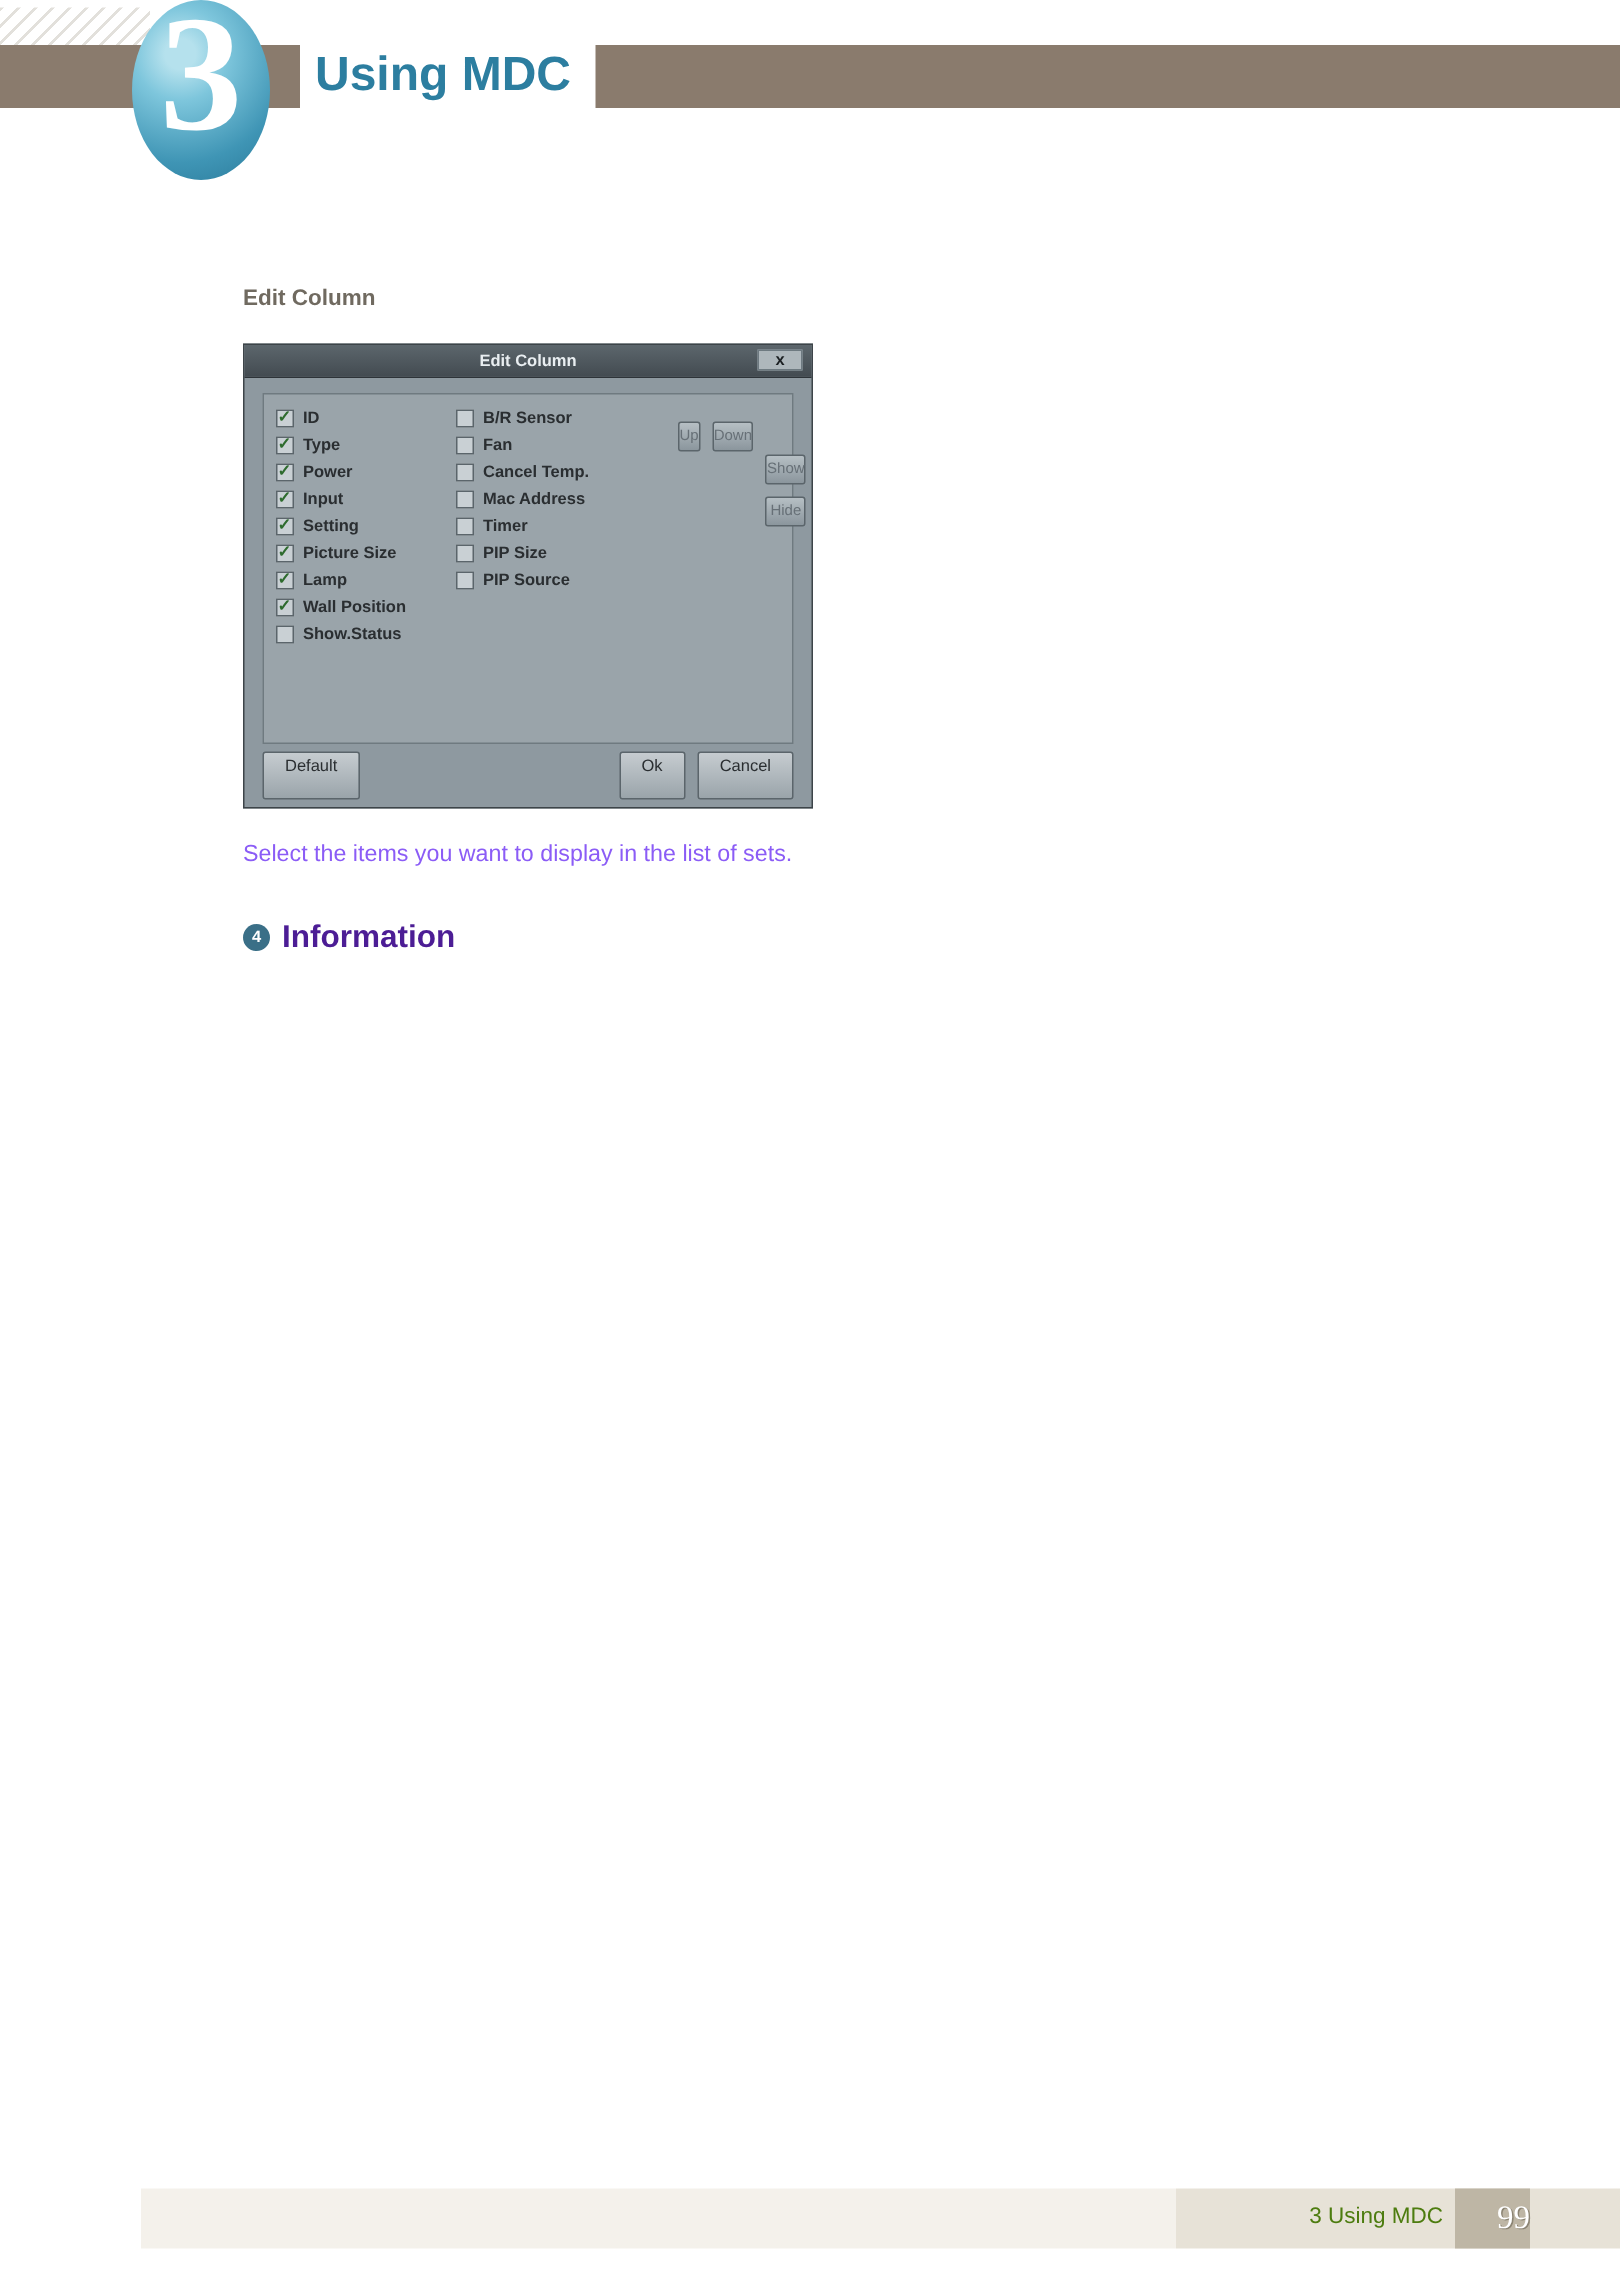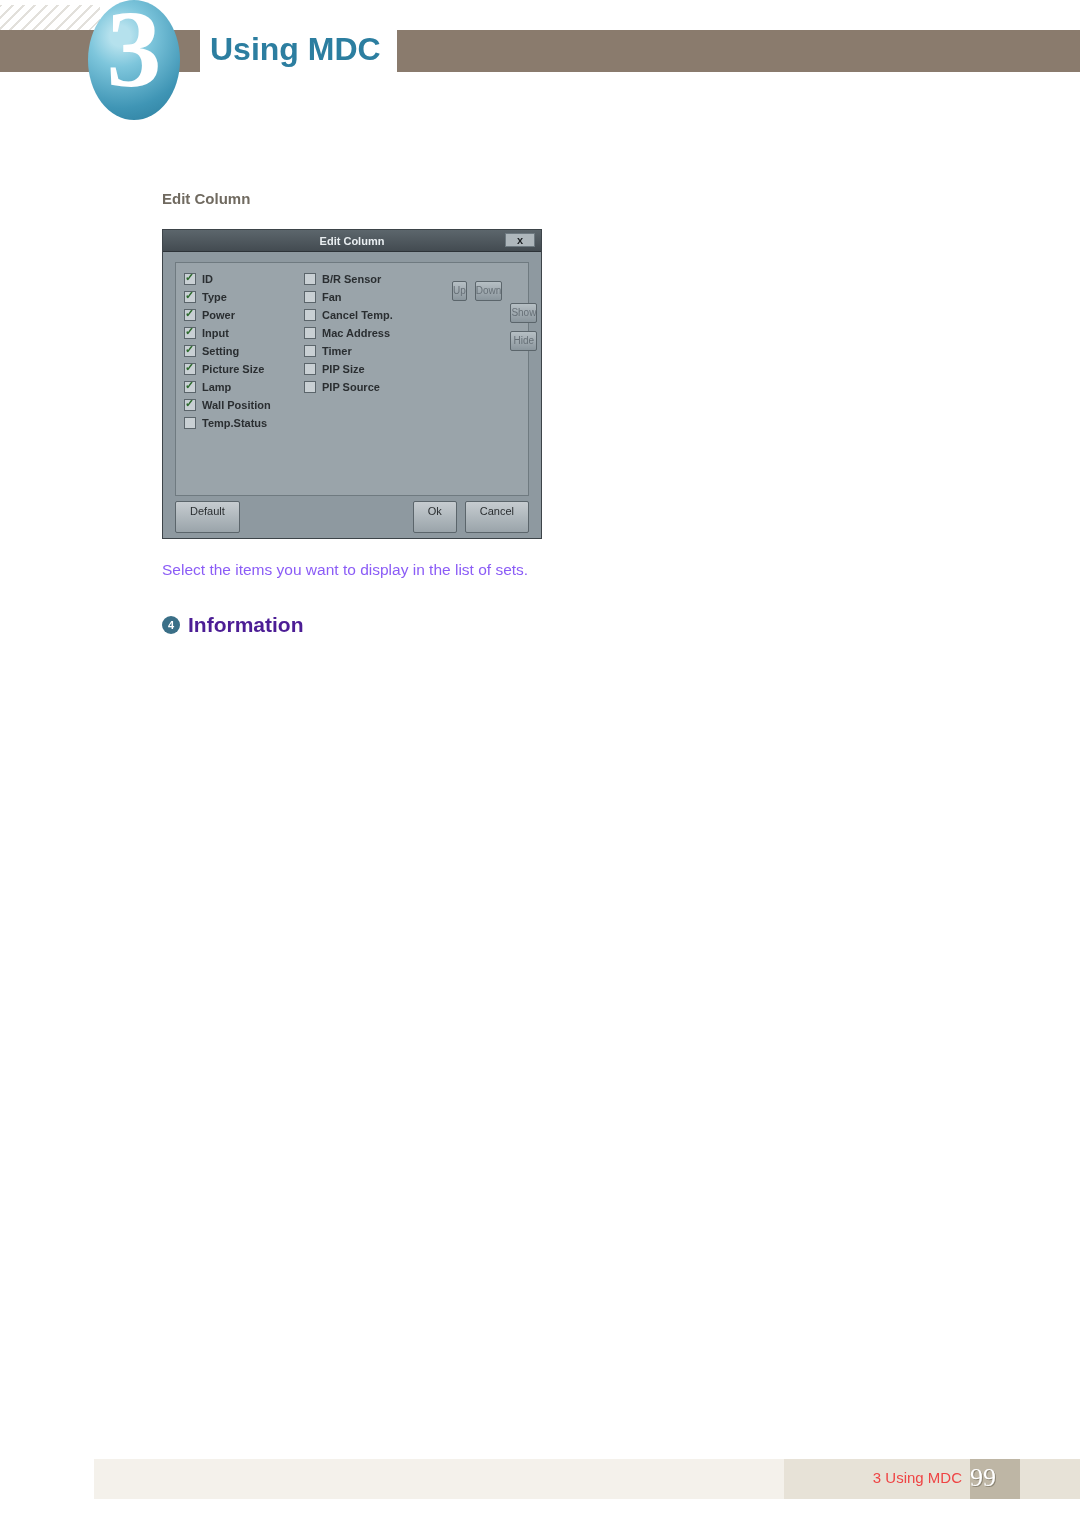--- a/index.html
+++ b/index.html
@@ -114,26 +114,26 @@
 
   
   .page-footer {
     position:absolute; left:0; bottom:28px; width:100%; height:40px;
   }
   .foot-band {
     position:absolute; left:94px; right:0; height:40px;
     background:linear-gradient(to right, #f4f1eb 0 70%, #e7e2d7 70% 100%);
   }
   .foot-text {
-    position:absolute; right:118px; top:10px; color:#ef4444; font-size:15px;
+    position:absolute; right:118px; top:10px; color:#4d7c0f; font-size:15px;
   }
   .foot-num-box {
     position:absolute; right:60px; top:0; width:50px; height:40px;
-    background:#beb6a5; color:#fff; text-align:left;
-    font-family: Georgia, serif; font-size:26px; line-height:38px;
+    background:#beb6a5; color:#fff; text-align:right;
+    font-family: Georgia, serif; font-size:22px; line-height:38px;
     text-shadow: 1px 1px 0 #8b8473;
   }
 </style>
 </head>
 <body>
 
 <div class="hatch"></div>
 <div class="top-band"></div>
 <div class="chapter-badge">
   <span>3</span>
@@ -178,21 +178,21 @@
           <div class="chk-row">
               <div class="chk checked"></div>
               <span>Lamp</span>
             </div>
           <div class="chk-row">
               <div class="chk checked"></div>
               <span>Wall Position</span>
             </div>
           <div class="chk-row">
               <div class="chk"></div>
-              <span>Temp.Status</span>
+              <span>Show.Status</span>
             </div>
         </div>
         <div class="col" style="width:110px">
           <div class="chk-row">
               <div class="chk"></div>
               <span>B/R Sensor</span>
             </div>
           <div class="chk-row">
               <div class="chk"></div>
               <span>Fan</span>

